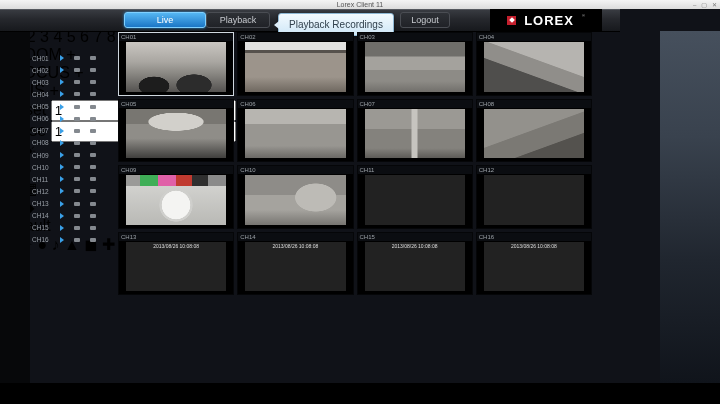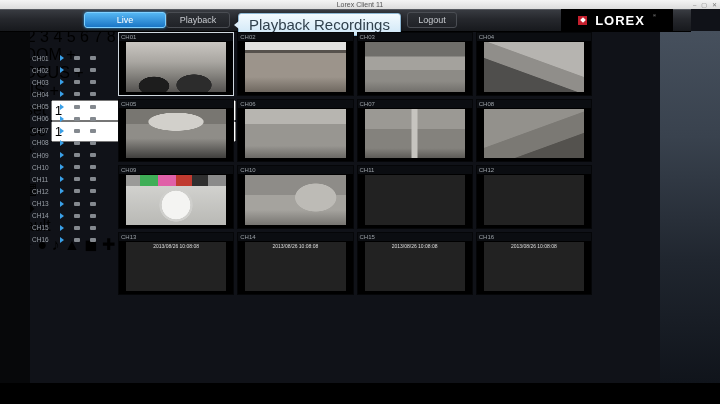--- a/index.html
+++ b/index.html
@@ -14,33 +14,33 @@
   .win-ctrls{position:absolute;right:3px;top:0;height:9px;display:flex;gap:5px;align-items:center;}
   .win-ctrls span{font-size:6px;line-height:6px;color:#777;}
 
   
   .app{position:absolute;left:0;top:9px;width:720px;height:374px;background:#101218;}
   .left-rail{position:absolute;left:0;top:0;width:30px;height:374px;background:#07080a;}
   .right-backdrop{position:absolute;left:660px;top:22px;right:0;bottom:0;
     background:linear-gradient(180deg,#46505d 0%,#39424e 30%,#20262f 65%,#10141b 100%);}
 
   
-  .topbar{position:absolute;left:0;top:0;width:691px;height:22px;display:flex;align-items:center;
+  .topbar{position:absolute;left:0;top:0;width:580px;height:22px;display:flex;align-items:center;
     background:linear-gradient(180deg,#3a3d43 0%,#26282d 45%,#17191d 100%);
-    border-bottom:1px solid #000;box-shadow:inset 0 1px 0 #55585e;}
+    border-bottom:1px solid #000;box-shadow:inset 0 1px 0 #55585e;padding-left:40px;}
   .tb-btn{height:14px;border-radius:3px;font-size:9px;display:flex;align-items:center;justify-content:center;}
   .btn-live{width:80px;margin-left:84px;color:#fff;
     background:linear-gradient(180deg,#55b6f2,#1b76c6);border:1px solid #7fd0ff;box-shadow:0 0 3px #2d8fd8;}
   .btn-playback{width:62px;color:#c7cacf;background:linear-gradient(180deg,#2e3136,#202227);
     border:1px solid #4a4d53;}
   .btn-logout{width:48px;margin-left:6px;color:#c7cacf;background:linear-gradient(180deg,#2e3136,#202227);
     border:1px solid #4a4d53;}
   .tooltip{position:relative;top:4px;margin-left:8px;height:21px;padding:0 10px;display:flex;align-items:center;
     background:linear-gradient(180deg,#f3fafe,#cfe7f7);border:1px solid #8fb8d4;border-radius:3px;
-    font-size:15px;color:#31414d;box-shadow:0 1px 3px rgba(0,0,0,.5);white-space:nowrap;text-align:right;}
+    font-size:10px;color:#31414d;box-shadow:0 1px 3px rgba(0,0,0,.5);white-space:nowrap;text-align:right;}
   .tooltip::before{content:"";position:absolute;left:-5px;top:7px;
     border-top:4px solid transparent;border-bottom:4px solid transparent;border-right:5px solid #dcecf8;}
   .lorex{margin-left:auto;margin-right:18px;height:22px;width:112px;background:#000;
     display:flex;align-items:center;justify-content:center;gap:8px;}
   .lorex-mark{width:9px;height:9px;background:#c41f2d;position:relative;}
   .lorex-mark::before{content:"";position:absolute;left:2.5px;top:2.5px;width:4px;height:4px;
     background:#fff;transform:rotate(45deg);}
   .lorex-name{color:#fff;font-weight:bold;font-size:13px;letter-spacing:1px;}
   .lorex-reg{color:#bbb;font-size:4px;align-self:flex-start;margin-top:4px;}
 

